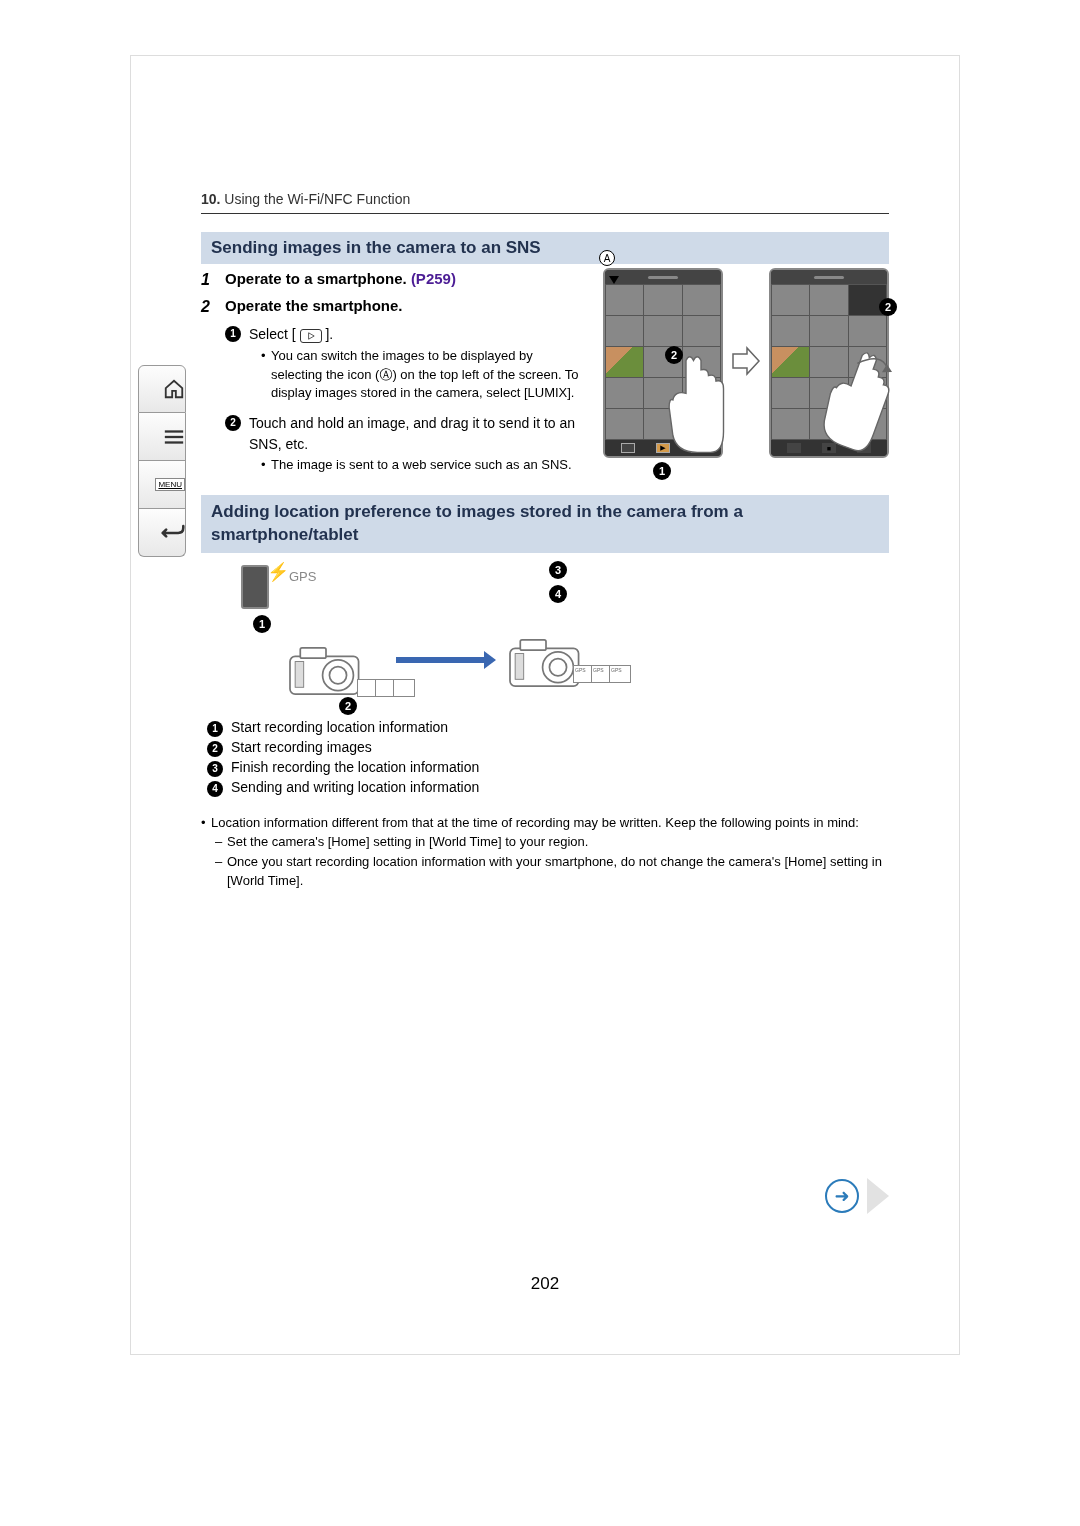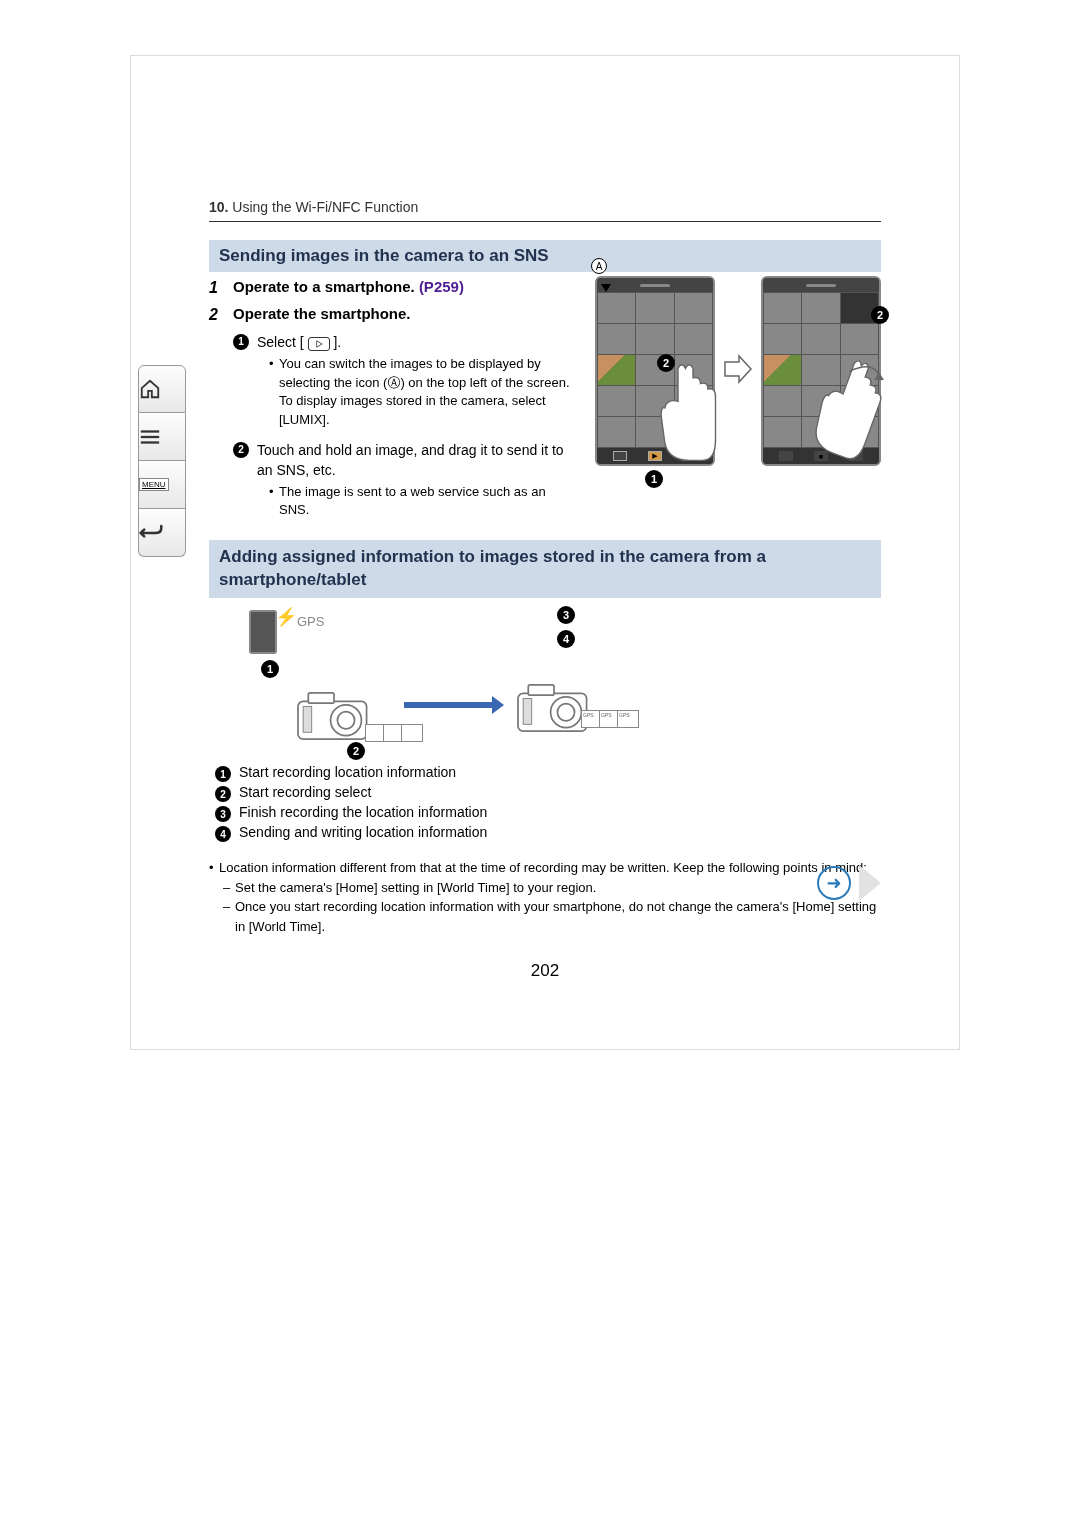--- a/index.html
+++ b/index.html
@@ -9,24 +9,24 @@
     width: 1080px;
     height: 1526px;
     position: relative;
     overflow: hidden;
   }
   .page {
     position: absolute;
     left: 130px;
     top: 55px;
     width: 830px;
-    height: 995px;
+    height: 1300px;
     border: 1px solid #ddd;
     background: #fff;
-    padding: 8px;
+    padding: 0;
   }
   .inner {
     padding: 135px 70px 0 70px;
     position: relative;
     height: 100%;
   }
   .chapter-line {
     font-size: 14px;
     color: #333;
     margin-bottom: 6px;
@@ -297,21 +297,21 @@
     display:flex;
     flex-direction:column;
   }
   .nav-btn{
     width:48px; height:48px;
     border:1px solid #999;
     border-top:none;
     background:linear-gradient(#fdfdfd,#e8e8e8);
     display:flex;
     align-items:center;
-    justify-content:flex-start;
+    justify-content:flex-end;
     font-size:20px;
     color:#333;
     cursor:pointer;
   }
   .nav-btn:first-child{ border-top:1px solid #999; border-radius:6px 6px 0 0;}
   .nav-btn:last-child{ border-radius:0 0 6px 6px;}
   .nav-btn .menu-txt{
     font-size:8px; text-decoration:underline; color:#000;
     border:1px solid #888; padding:1px 2px; background:#fff;
   }
@@ -443,21 +443,21 @@
           <span class="callout" style="right:-8px; top:30px;">2</span>
           <svg class="hand-svg" style="right:-5px; bottom:5px; transform:rotate(20deg);" viewBox="0 0 80 120">
             <path d="M40 20 Q36 12 32 20 L32 55 Q20 52 18 62 Q14 60 14 70 L18 100 Q22 118 44 118 L58 118 Q72 118 72 96 L72 50 Q72 40 64 42 Q64 34 56 36 Q56 28 48 30 L48 20 Q44 12 40 20 Z" fill="#fff" stroke="#666" stroke-width="1.5"></path>
             <path d="M30 30 Q50 10 62 24" fill="none" stroke="#666" stroke-width="1.5"></path>
             <polygon points="60,20 68,26 58,30" fill="#666"></polygon>
           </svg>
         </div>
       </div>
     </div>
 
-    <div class="section-heading multi">Adding assigned information to images stored in the camera from a smartphone/tablet</div>
+    <div class="section-heading multi">Adding location preference to images stored in the camera from a smartphone/tablet</div>
 
     <div class="gps-diagram">
       <div class="gps-phone"></div>
       <div class="gps-bolt">⚡</div>
       <div class="gps-label">GPS</div>
       <span class="callout" style="left:32px; top:54px;">1</span>
       <span class="callout" style="left:328px; top:0px;">3</span>
       <span class="callout" style="left:328px; top:24px;">4</span>
 
       <svg class="camera-svg camera1" viewBox="0 0 100 70">
@@ -490,21 +490,21 @@
       </div>
     </div>
 
     <div class="legend-list">
       <div class="legend-item">
           <span class="circled-num">1</span>
           <span>Start recording location information</span>
         </div>
       <div class="legend-item">
           <span class="circled-num">2</span>
-          <span>Start recording select</span>
+          <span>Start recording images</span>
         </div>
       <div class="legend-item">
           <span class="circled-num">3</span>
           <span>Finish recording the location information</span>
         </div>
       <div class="legend-item">
           <span class="circled-num">4</span>
           <span>Sending and writing location information</span>
         </div>
     </div>

